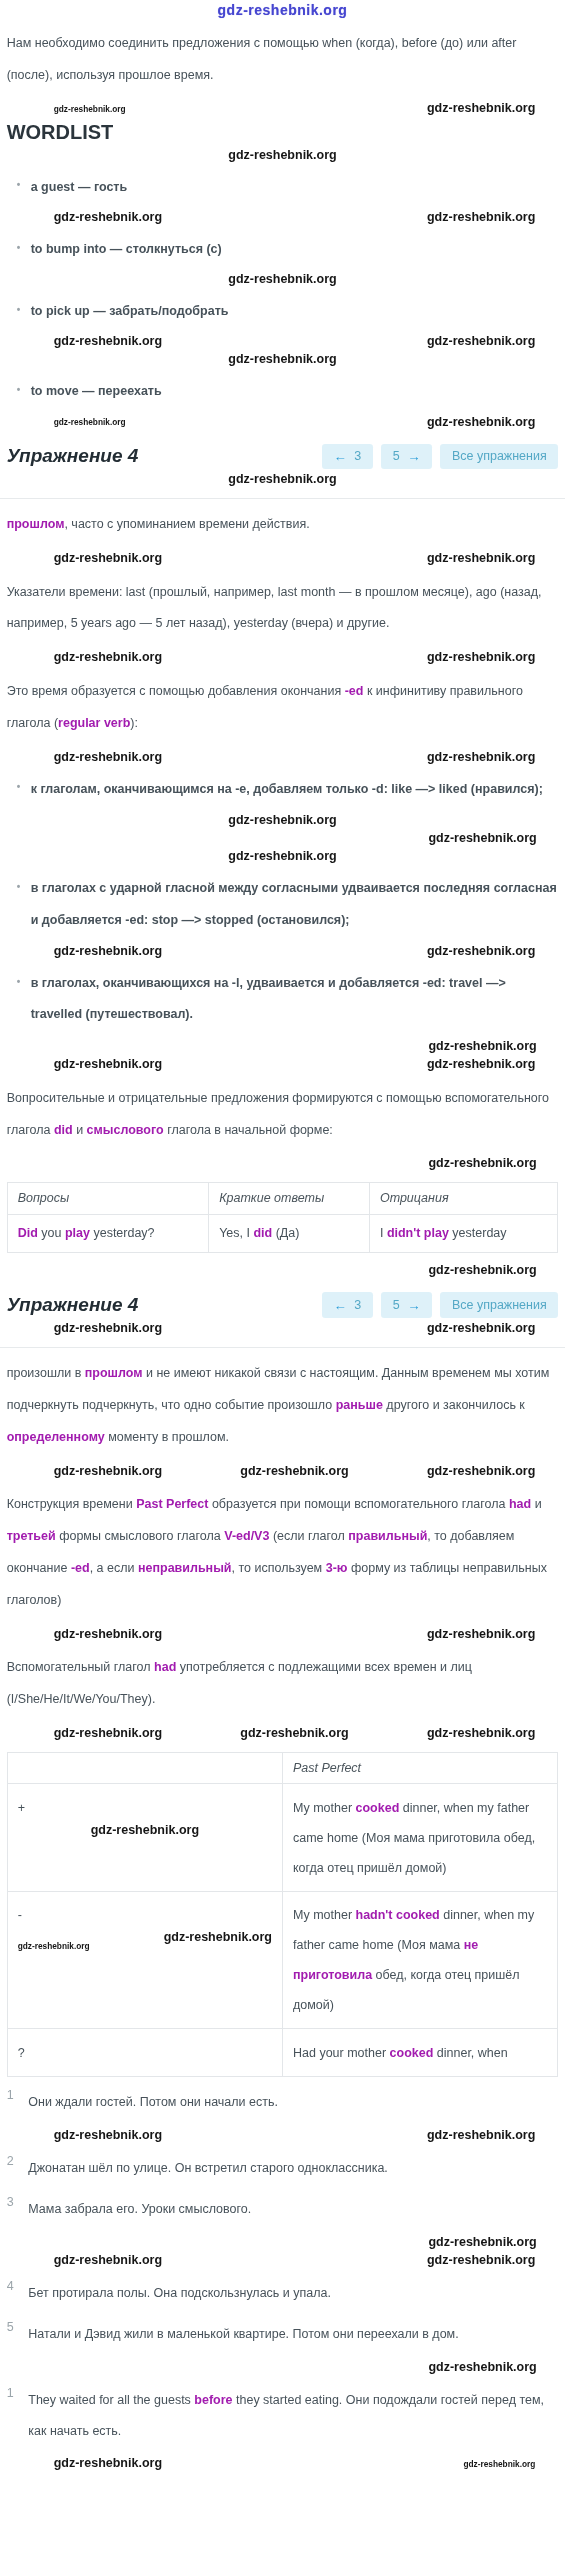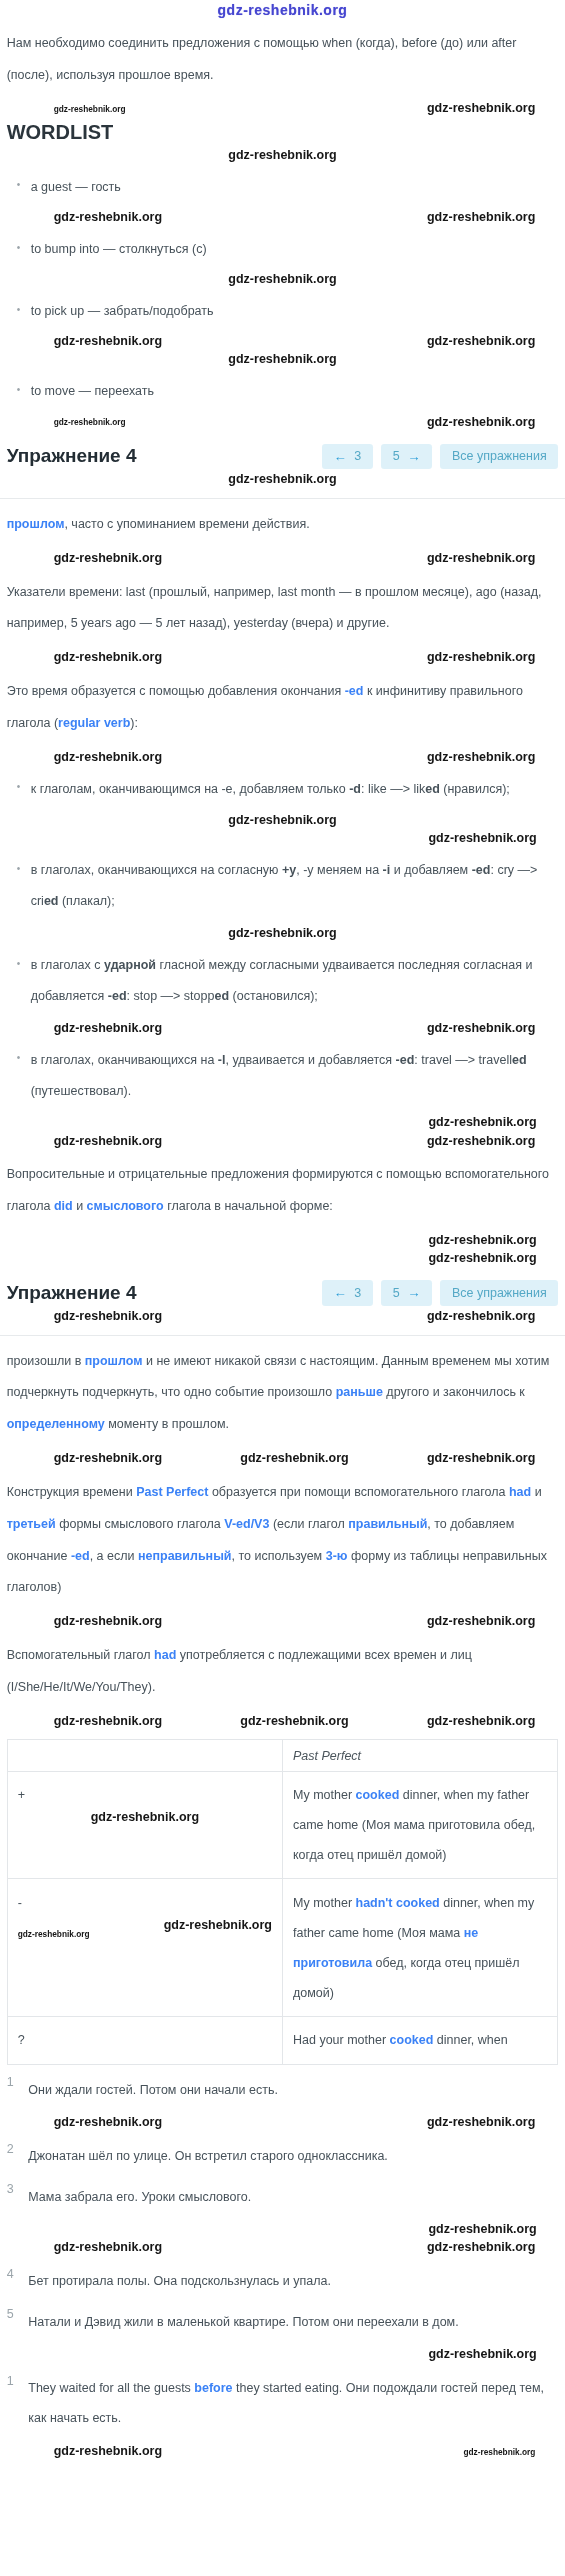--- a/index.html
+++ b/index.html
@@ -22,35 +22,35 @@
     padding-top:1.7px;
     text-shadow:0 0 0.8px #9a9ae6;
   }
   .wm { font-weight:700; color:#161616; font-size:12.5px; line-height:1.25; }
   div.wm { margin:2.5px 0; }
   .wm.sm { font-size:8.3px; }
   .c { text-align:center; }
   .r { text-align:right; padding-right:21.6px; }
   .wmrow { display:flex; justify-content:space-between; align-items:center; padding:0 23px 0 47px; margin:2.5px 0; }
   .para { line-height:2.55; margin:10px 0; }
-  .para b, .ntext b, td b { color:#3b82f6; }
+  .para b, .ntext b, td b { color:#a21caf; }
   .hdr { display:flex; justify-content:space-between; align-items:center; margin:13.3px 0 3.3px; }
-  .hdr h2 { font-size:19px; color:#232d34; margin:0; font-weight:700; }
+  .hdr h2 { font-size:19px; color:#232d34; margin:0; font-weight:700;font-style:italic; }
   .pager { display:flex; gap:8.3px; }
   .pgbtn {
     display:flex; align-items:center; gap:7.5px;
     background:#def1f9; color:#54a8c6;
     border:none; border-radius:3.3px;
     padding:5.8px 11.6px; font-size:12.5px;
     font-family:inherit; cursor:pointer;
   }
   .pgbtn .arr { color:#2a9cd8; font-size:13.3px; line-height:1; }
   .divider { border:none; border-top:0.8px solid #e7eaec; margin:10px -6.7px; }
   ul.blist { list-style:none; margin:6.7px 0; padding:0 0 0 10px; }
-  ul.blist li { position:relative; padding-left:14px; margin:13.3px 0; line-height:1.6; }
+  ul.blist li { position:relative; padding-left:14px; margin:13.3px 0; line-height:1.6;font-weight:bold; }
   ul.blist.rules li { line-height:2.5; margin:8.3px 0; }
   ul.blist li::before { content:"•"; position:absolute; left:0; top:0.8px; color:#9aa3a9; font-size:10px; }
   table { width:100%; border-collapse:collapse; margin:10px 0; }
   td, th { border:0.8px solid #e3e6e9; padding:8.3px 10px; text-align:left; vertical-align:top; font-weight:400; }
   th { font-style:italic; color:#4b555c; }
   .t1 td { line-height:1.7; }
   .t2 td { line-height:2.4; }
   .t2 .sign { width:50%; }
   .numlist { margin:6.7px 0; }
   .nitem { display:flex; margin:10px 0; }
@@ -135,43 +135,54 @@
   <div class="wmrow">
     <span class="wm">gdz-reshebnik.org</span>
     <span class="wm">gdz-reshebnik.org</span>
   </div>
 
   <ul class="blist rules">
     <li>к глаголам, оканчивающимся на -е, добавляем только <b>-d</b>: like —&gt; lik<b>ed</b> (нравился);</li>
   </ul>
   <div class="wm c">gdz-reshebnik.org</div>
   <div class="wm r">gdz-reshebnik.org</div>
-  <ul class="blist rules">
-    <li>в глаголах, оканчивающихся на согласную <b>+y</b>, -у меняем на <b>-i</b> и добавляем <b>-ed</b>: cry —&gt; cri<b>ed</b> (плакал);</li>
-  </ul>
   <div class="wm c">gdz-reshebnik.org</div>
   <ul class="blist rules">
     <li>в глаголах с <b>ударной</b> гласной между согласными удваивается последняя согласная и добавляется <b>-ed</b>: stop —&gt; stopp<b>ed</b> (остановился);</li>
   </ul>
   <div class="wmrow">
     <span class="wm">gdz-reshebnik.org</span>
     <span class="wm">gdz-reshebnik.org</span>
   </div>
   <ul class="blist rules">
     <li>в глаголах, оканчивающихся на <b>-l</b>, удваивается и добавляется <b>-ed</b>: travel —&gt; travell<b>ed</b> (путешествовал).</li>
   </ul>
   <div class="wm r">gdz-reshebnik.org</div>
   <div class="wmrow">
     <span class="wm">gdz-reshebnik.org</span>
     <span class="wm">gdz-reshebnik.org</span>
   </div>
 
   <p class="para">Вопросительные и отрицательные предложения формируются с помощью вспомогательного глагола <b>did</b> и <b>смыслового</b> глагола в начальной форме:</p>
   <div class="wm r">gdz-reshebnik.org</div>
 
+  <table class="t1">
+    <tbody>
+        <tr>
+      <th>Вопросы</th>
+      <th>Краткие ответы</th>
+      <th>Отрицания</th>
+    </tr>
+    <tr>
+      <td><b>Did</b> you <b>play</b> yesterday?</td>
+      <td>Yes, I <b>did</b> (Да)</td>
+      <td>I <b>didn't play</b> yesterday</td>
+    </tr>
+  </tbody>
+    </table>
 
   <div class="wm r">gdz-reshebnik.org</div>
 
   <div class="hdr">
     <h2>Упражнение 4</h2>
     <div class="pager">
       <button class="pgbtn">
         <span class="arr">←</span>
         <span>3</span>
       </button>

